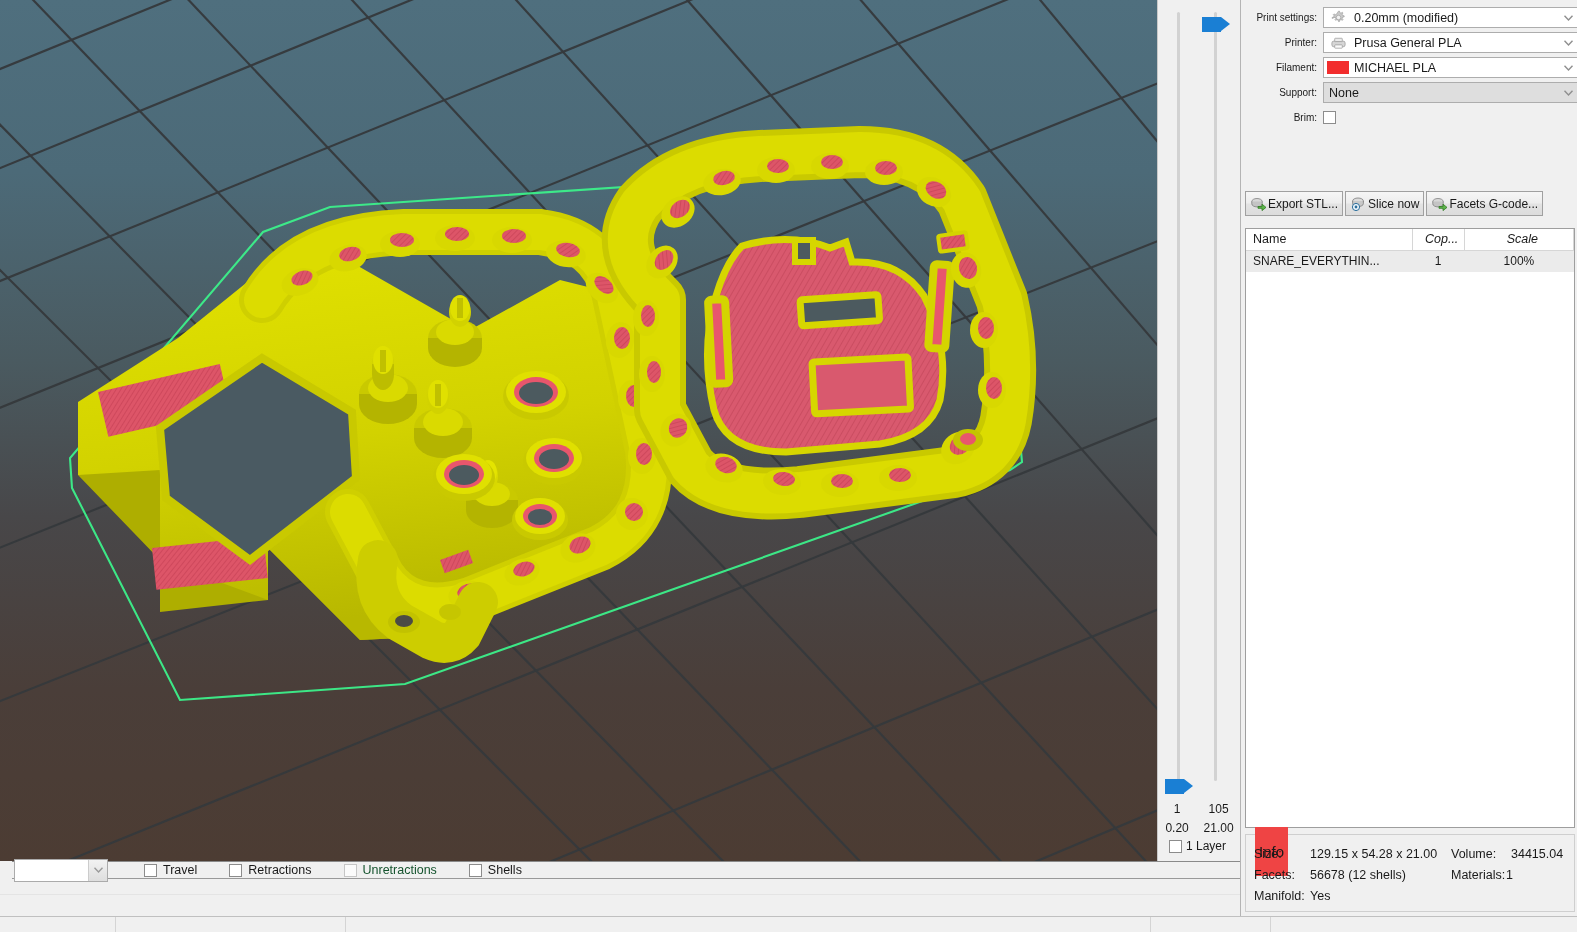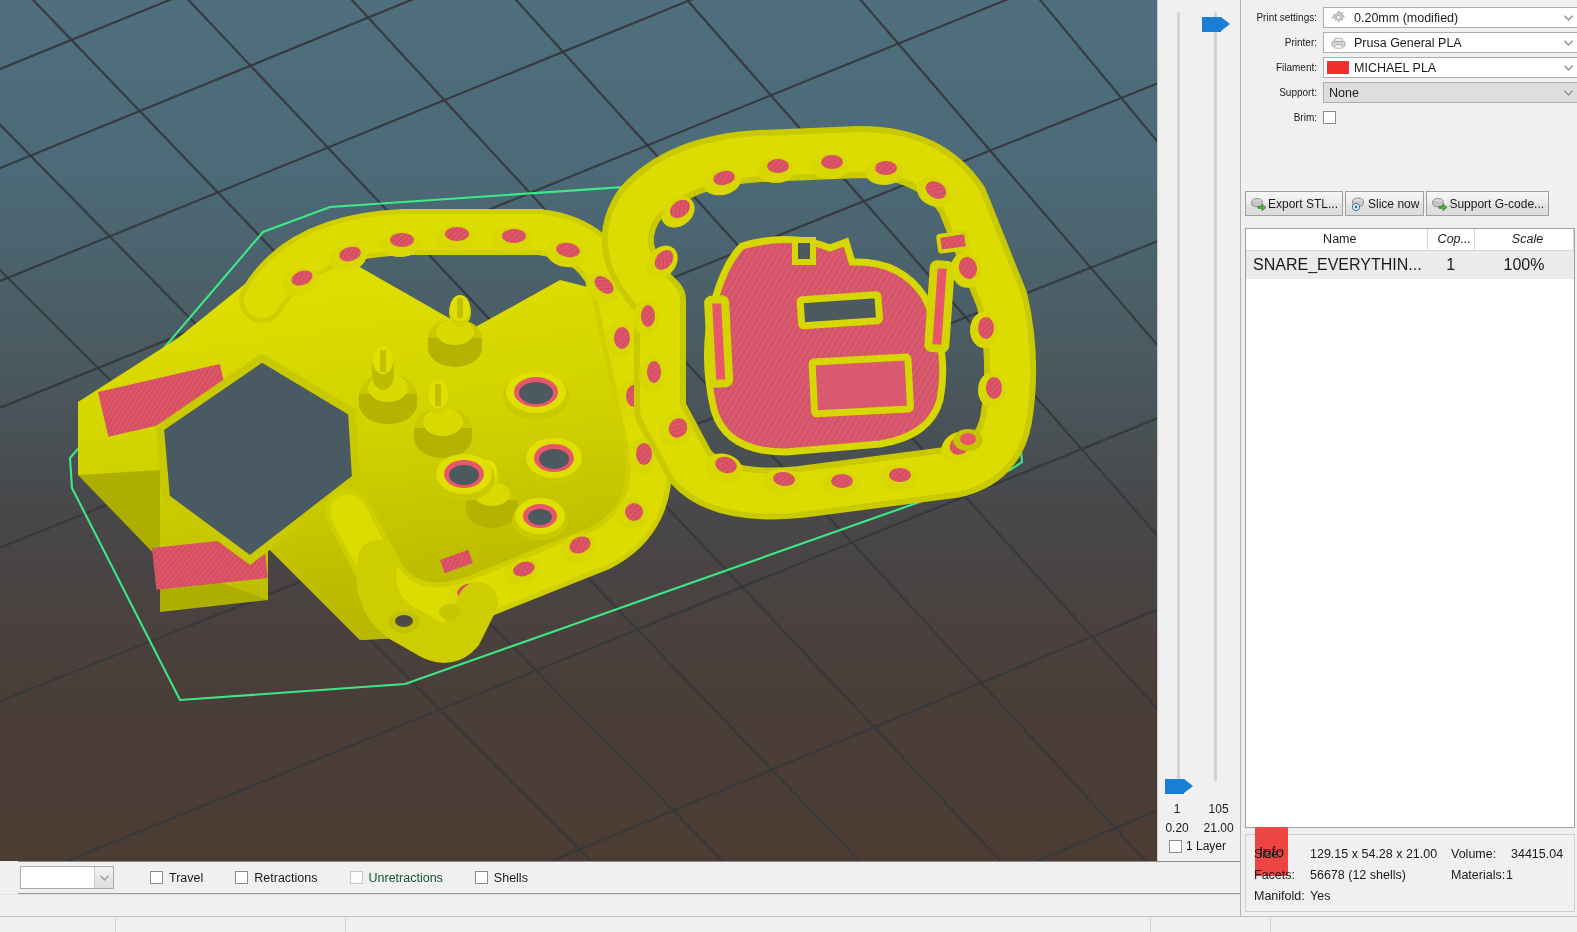--- a/index.html
+++ b/index.html
@@ -67,22 +67,22 @@
   .wxcheck {
     width: 13px; height: 13px;
     border: 1px solid #8c8c8c;
     background: #ffffff;
     display: inline-block; flex: 0 0 auto;
   }
   .wxcheck.disabled { border-color: #c6c6c6; background: #fbfbfb; }
 
   
   #bottombar {
-    position: absolute; left: 18px; top: 861px;
-    width: 1240px; height: 33px;
+    position: absolute; left: 12px; top: 861px;
+    width: 1240px; height: 18px;
     background: #f0f0f0;
     border-top: 1px solid #8a8a8a;
     border-bottom: 1px solid #999999;
     display: flex; align-items: center;
   }
   #view-combo {
     margin-left: 2px;
     width: 94px; height: 23px;
     border: 1px solid #ababab;
     background: #ffffff;
@@ -170,28 +170,28 @@
 
   
   #objtable {
     position: absolute; left: 4px; top: 228px;
     width: 330px; height: 600px;
     background: #ffffff;
     border: 1px solid #9e9e9e;
   }
   #objtable thead th {
     font-weight: normal; font-size: 12.5px; color: #1a1a1a;
-    text-align: center; height: 21px; padding: 0 0 0 7px;
+    text-align: left; height: 21px; padding: 0 0 0 7px;
     border-bottom: 1px solid #d6d6d6;
     border-right: 1px solid #d6d6d6;
     background: #ffffff;
   }
   #objtable table { width: 100%; border-collapse: collapse; }
   #objtable tbody td {
-    font-size: 16px; color: #1a1a1a; height: 29px;
+    font-size: 12px; color: #1a1a1a; height: 22px;
     padding: 0 0 0 7px; background: #ebebeb;
   }
   .col-name { width: 146px; }
   .col-copies { width: 46px; text-align: center !important; padding-left: 0 !important; }
   .col-scale { width: 96px; text-align: center !important; padding-left: 0 !important; }
   th.col-copies, th.col-scale { text-align: right; padding-left: 7px !important; font-style: italic; }
 
   
   #infobox {
     position: absolute; left: 4px; top: 834px;
@@ -616,21 +616,21 @@
         <span>Slice now</span>
       </div>
       <div class="wxbutton">
         <span class="btn-ico">
           <svg width="17" height="17" viewBox="0 0 17 17">
             <ellipse cx="7" cy="6.5" rx="5.2" ry="3" fill="#d8d8d8" stroke="#808080" stroke-width="0.8"></ellipse>
             <path d="M1.8 6.5 v2.4 a5.2 3 0 0 0 10.4 0 V6.5" fill="#c4c4c4" stroke="#808080" stroke-width="0.8"></path>
             <path d="M8 11.5 h4 v-2.3 l4 3.2 -4 3.2 v-2.3 h-4 z" fill="#5db44a" stroke="#2f7a22" stroke-width="0.8"></path>
           </svg>
         </span>
-        <span>Support G-code...</span>
+        <span>Facets G-code...</span>
       </div>
     </div>
 
     <div id="objtable">
       <table>
         <thead>
           <tr>
             <th class="col-name">Name</th>
             <th class="col-copies">Cop...</th>
             <th class="col-scale">Scale</th>

